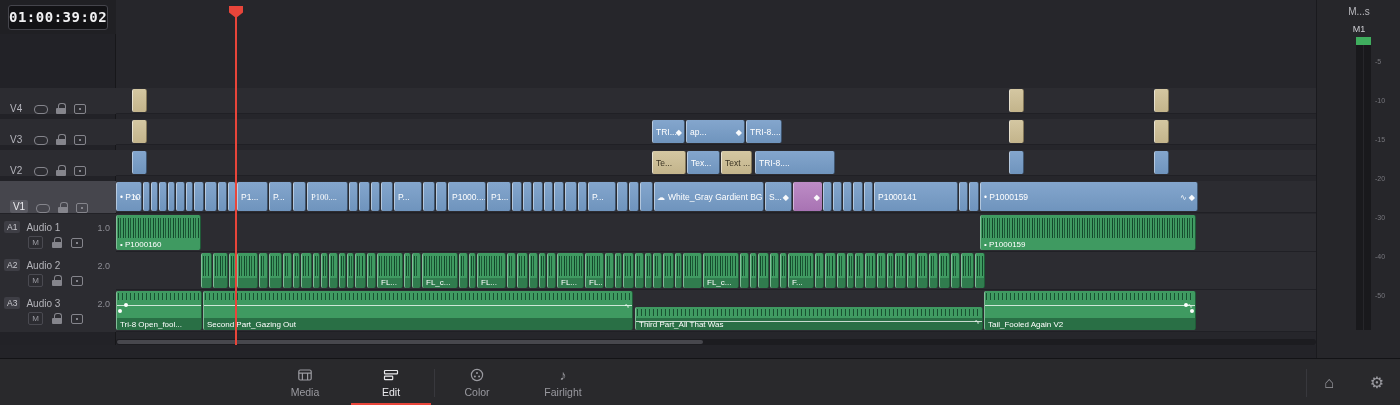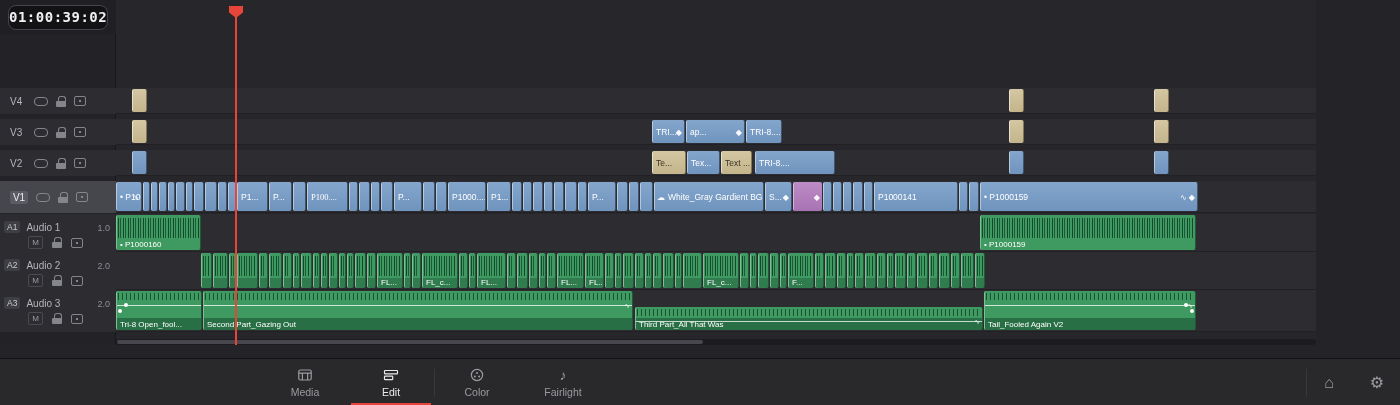--- a/index.html
+++ b/index.html
@@ -7,32 +7,32 @@
   body{background:#1d1d21;font-family:"Liberation Sans",sans-serif}
   #app{position:absolute;left:0;top:0;width:1400px;height:405px;background:#232328;overflow:hidden}
 
   
   .zoomstrip{position:absolute;left:116px;top:2px;width:1200px;height:5px}
   .zoomtrack{position:absolute;left:0;top:2px;width:100%;height:2px;background:#2e2e34}
   .zoomthumb{position:absolute;top:1px;height:4px;border-radius:2px;background:#59606b}
 
   
   .tc-panel{position:absolute;left:0;top:0;width:116px;height:34px;background:#202024}
-  .tc-box{position:absolute;left:8px;top:5px;width:100px;height:25px;background:#121215;border:1px solid #45454c;border-radius:8px;
+  .tc-box{position:absolute;left:8px;top:5px;width:100px;height:25px;background:#121215;border:1px solid #45454c;border-radius:3px;
           color:#f0f0f2;font-family:"DejaVu Sans Mono",monospace;font-weight:bold;font-size:14px;line-height:23px;text-align:center;letter-spacing:.5px}
 
   
   .ruler{position:absolute;left:116px;top:7px;width:1200px;height:23px;background:#232327;border-bottom:1px solid #1a1a1e;overflow:hidden;
          background-image:repeating-linear-gradient(90deg,transparent 0 35px,#38383e 35px 36px);background-size:100% 5px;background-position:2px bottom;background-repeat:no-repeat}
   .rtick{position:absolute;top:3px;height:17px;border-left:1px solid #54545b;padding-left:4px;font-size:8.5px;line-height:12px;color:#8f8f96;white-space:nowrap}
 
   
   .headers{position:absolute;left:0;top:34px;width:116px;height:311px;background:#222227;border-right:1px solid #17171a}
   .hrow{position:absolute;left:0;width:116px;background:#2c2c31}
-  .vrow{display:flex;align-items:center;gap:8px;padding-left:10px}
+  .vrow{display:flex;align-items:flex-end;gap:8px;padding-left:10px}
   .vrow.active{background:#46464d}
   .vlabel{font-size:10px;color:#b5b5bc;width:16px}
   .vrow.active .vlabel{background:#5b5b63;color:#ededf0;border-radius:2px;text-align:center;width:18px;padding:1px 0}
   .icn{display:inline-block;position:relative}
   .icn-strip{width:14px;height:9px;border:1px solid #85858c;border-radius:4px}
   .icn-lock{width:10px;height:11px}
   .icn-lock::before{content:"";position:absolute;top:0;left:2px;width:6px;height:5px;border:1px solid #85858c;border-bottom:none;border-radius:3px 3px 0 0}
   .icn-lock::after{content:"";position:absolute;bottom:0;left:0;width:10px;height:6px;background:#85858c;border-radius:1px}
   .icn-sel{width:12px;height:10px;border:1px solid #85858c;border-radius:2px}
   .icn-sel::after{content:"";position:absolute;left:4px;top:3px;width:2px;height:2px;background:#85858c}
@@ -416,20 +416,36 @@
 
     <div class="playhead" id="playhead" style="left: 119px;">
       <div class="ph-cap"></div>
     </div>
 
     <div class="scrollbar">
       <div class="sb-thumb"></div>
     </div>
   </div>
 
+  <div class="rpanel">
+    <div class="mixer-btn">M...s</div>
+    <div class="bus-label">M1</div>
+    <div class="mcol mcol1"></div>
+    <div class="mcol mcol2"></div>
+    <div class="mgreen"></div>
+    <div id="mscale">
+        <div class="mslabel" style="top: 58px;">-5</div>
+        <div class="mslabel" style="top: 97px;">-10</div>
+        <div class="mslabel" style="top: 136px;">-15</div>
+        <div class="mslabel" style="top: 175px;">-20</div>
+        <div class="mslabel" style="top: 214px;">-30</div>
+        <div class="mslabel" style="top: 253px;">-40</div>
+        <div class="mslabel" style="top: 292px;">-50</div>
+      </div>
+  </div>
 
   <div class="toolbar">
     <div class="tb-group">
       <div class="tb-item">
         <svg class="tb-icon" viewBox="0 0 16 16">
           <rect x="1.8" y="3" width="12.4" height="10" rx="1.5"></rect>
             <path d="M1.8 6.2h12.4M5.4 6.2v6.8M10.6 6.2v6.8"></path>
         </svg>
         <div class="tb-label">Media</div>
       </div>

